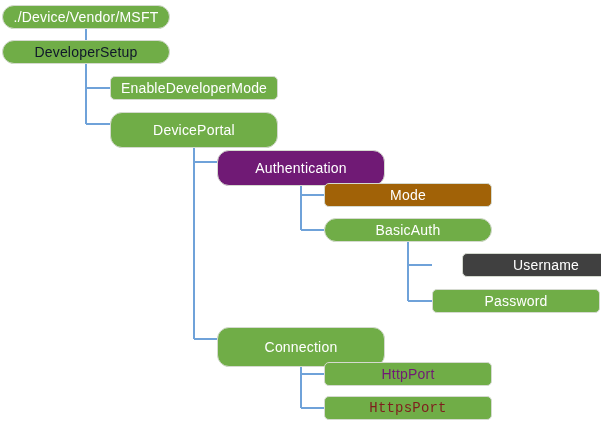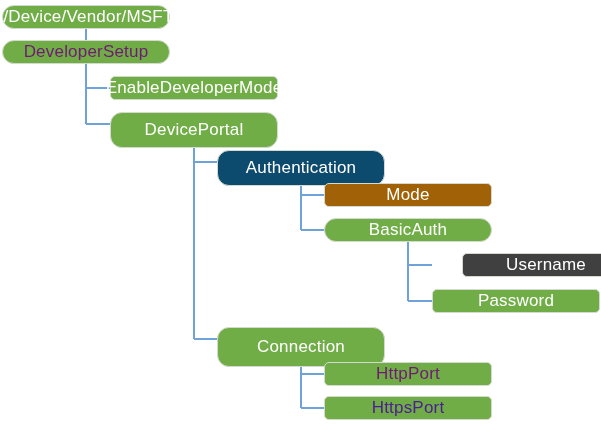--- a/index.html
+++ b/index.html
@@ -17,21 +17,21 @@
     width: 601px; height: 428px;
   }
   .node {
     position: absolute;
     box-sizing: border-box;
     display: flex;
     align-items: center;
     justify-content: center;
     border-style: solid;
     border-width: 1.5px;
-    font-size: 17px;
+    font-size: 14px;
     letter-spacing: 0.2px;
     white-space: nowrap;
     user-select: none;
   }
   .node.pill { border-radius: 12px; }
   .node.rect { border-radius: 5px; }
   .node span { line-height: 1; padding-bottom: 1px; }
 </style>
 </head>
 <body>
@@ -52,47 +52,47 @@
       <line x1="408" x2="432" y1="265" y2="265" stroke="#6FA2D9" stroke-width="2"></line>
       <line x1="408" x2="432" y1="301" y2="301" stroke="#6FA2D9" stroke-width="2"></line>
       <line x1="301" x2="301" y1="351" y2="408" stroke="#6FA2D9" stroke-width="2"></line>
       <line x1="301" x2="324" y1="374" y2="374" stroke="#6FA2D9" stroke-width="2"></line>
       <line x1="301" x2="324" y1="408" y2="408" stroke="#6FA2D9" stroke-width="2"></line>
     </svg>
   <div id="nodes">
       <div class="node pill" style="left: 2px; top: 5px; width: 168px; height: 24px; background: rgb(112, 173, 71); border-color: rgb(213, 218, 208); color: rgb(255, 255, 255);">
         <span>./Device/Vendor/MSFT</span>
       </div>
-      <div class="node pill" style="left: 2px; top: 40px; width: 168px; height: 24px; background: rgb(112, 173, 71); border-color: rgb(213, 218, 208); color: #701a75;">
+      <div class="node pill" style="left: 2px; top: 40px; width: 168px; height: 24px; background: rgb(112, 173, 71); border-color: rgb(213, 218, 208); color: #0f172a;">
         <span>DeveloperSetup</span>
       </div>
       <div class="node rect" style="left: 110px; top: 76px; width: 168px; height: 24px; background: rgb(112, 173, 71); border-color: rgb(213, 218, 208); color: rgb(255, 255, 255);">
         <span>EnableDeveloperMode</span>
       </div>
       <div class="node pill" style="left: 110px; top: 112px; width: 168px; height: 36px; background: rgb(112, 173, 71); border-color: rgb(213, 218, 208); color: rgb(255, 255, 255);">
         <span>DevicePortal</span>
       </div>
-      <div class="node pill" style="left: 217px; top: 150px; width: 168px; height: 36px; background: #0c4a6e; border-color: rgb(213, 218, 208); color: rgb(255, 255, 255);">
+      <div class="node pill" style="left: 217px; top: 150px; width: 168px; height: 36px; background: #701a75; border-color: rgb(213, 218, 208); color: rgb(255, 255, 255);">
         <span>Authentication</span>
       </div>
       <div class="node rect" style="left: 324px; top: 183px; width: 168px; height: 24px; background: #a16207; border-color: rgb(213, 218, 208); color: rgb(255, 255, 255);">
         <span>Mode</span>
       </div>
       <div class="node pill" style="left: 324px; top: 218px; width: 168px; height: 24px; background: rgb(112, 173, 71); border-color: rgb(213, 218, 208); color: rgb(255, 255, 255);">
         <span>BasicAuth</span>
       </div>
       <div class="node rect" style="left: 432px; top: 253px; width: 168px; height: 24px; background: #404040; border-color: rgb(213, 218, 208); color: rgb(255, 255, 255); margin-left: 30px;">
         <span>Username</span>
       </div>
       <div class="node rect" style="left: 432px; top: 289px; width: 168px; height: 24px; background: rgb(112, 173, 71); border-color: rgb(213, 218, 208); color: rgb(255, 255, 255);">
         <span>Password</span>
       </div>
       <div class="node pill" style="left: 217px; top: 327px; width: 168px; height: 40px; background: rgb(112, 173, 71); border-color: rgb(213, 218, 208); color: rgb(255, 255, 255);">
         <span>Connection</span>
       </div>
       <div class="node rect" style="left: 324px; top: 362px; width: 168px; height: 24px; background: rgb(112, 173, 71); border-color: rgb(213, 218, 208); color: #701a75;">
         <span>HttpPort</span>
       </div>
-      <div class="node rect" style="left: 324px; top: 396px; width: 168px; height: 24px; background: rgb(112, 173, 71); border-color: rgb(213, 218, 208); color: #4c1d95;">
+      <div class="node rect" style="left: 324px; top: 396px; width: 168px; height: 24px; background: rgb(112, 173, 71); border-color: rgb(213, 218, 208); color: #7f1d1d; font-family: Liberation Mono, monospace;">
         <span>HttpsPort</span>
       </div>
     </div>
 </div>
 
 </body></html>

